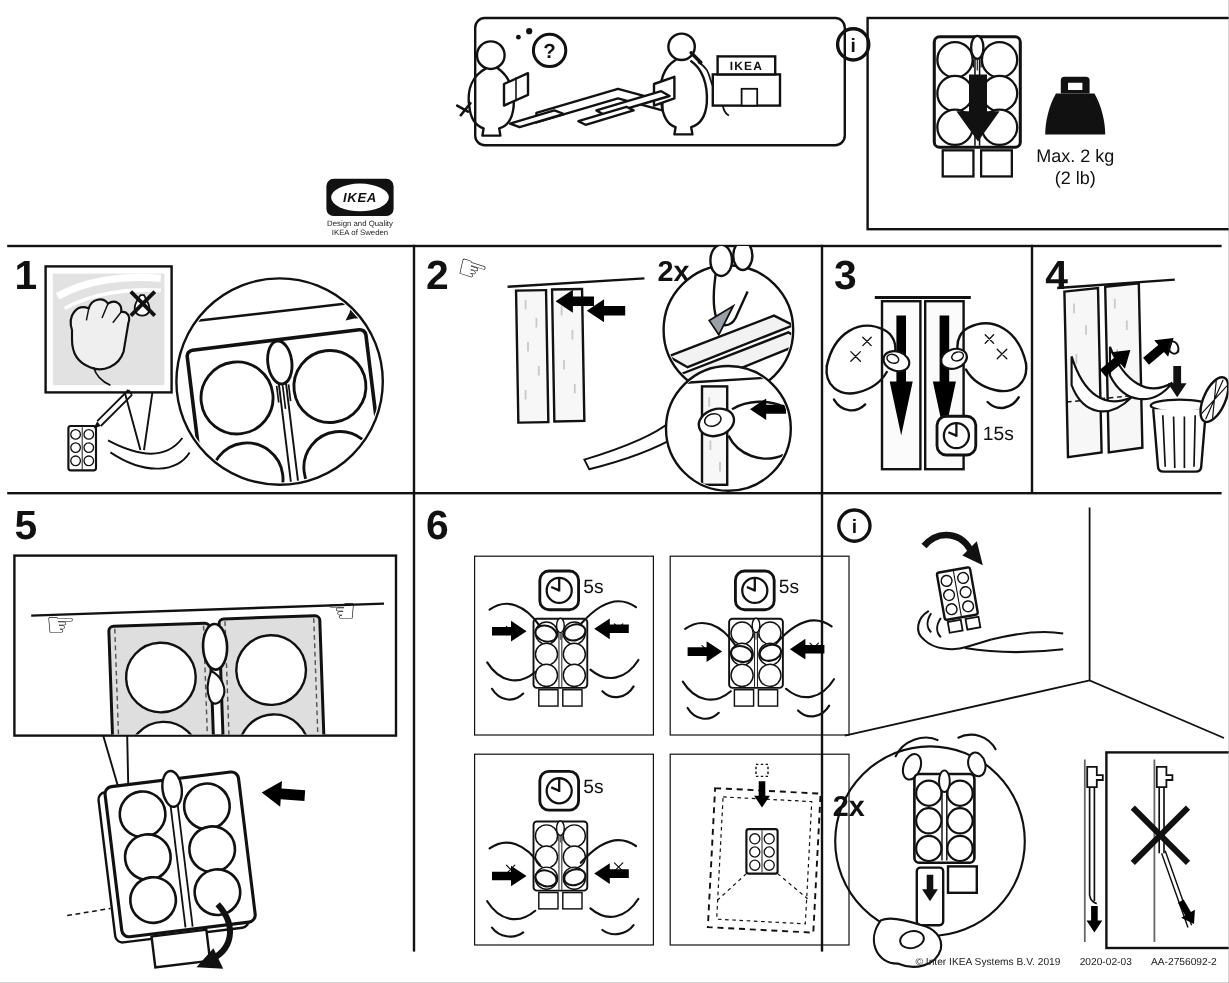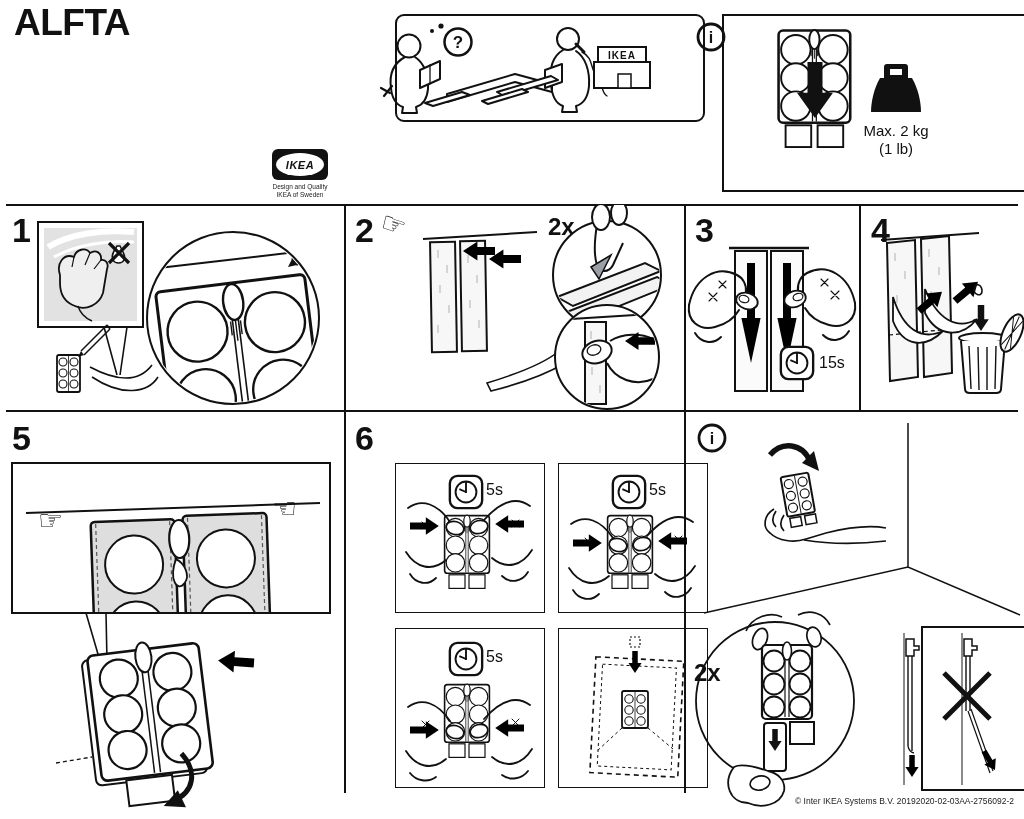--- a/index.html
+++ b/index.html
@@ -18,21 +18,21 @@
   .hand-glyph{position:absolute;font-family:"DejaVu Sans",sans-serif;font-size:28px;line-height:1;}
   .ikea-badge{position:absolute;left:272px;top:149px;width:56px;height:31px;background:#111;
               border-radius:6px;display:flex;align-items:center;justify-content:center;}
   .ikea-badge .oval{width:48px;height:23px;background:#fff;border-radius:50%;
                     display:flex;align-items:center;justify-content:center;}
   .ikea-badge .word{font-size:11px;font-weight:800;letter-spacing:.5px;font-style:italic;color:#111;}
   .tagline{position:absolute;left:240px;top:183px;width:120px;text-align:center;
            font-size:6.5px;line-height:1.3;color:#222;}
   .maxwt{position:absolute;left:836px;width:120px;text-align:center;font-size:15px;line-height:1.2;}
   .footer{position:absolute;left:700px;top:796px;width:314px;display:flex;
-          justify-content:flex-end;font-size:8.5px;color:#222;}
+          justify-content:flex-end;gap:16px;font-size:8.5px;color:#222;}
 </style>
 </head>
 <body>
 
 <div class="page">
 
   <svg width="0" height="0" style="position:absolute" aria-hidden="true">
     <defs>
       <g id="g-arrow">
           <path d="M0,-5 L22,-5 L22,-12 L40,0 L22,12 L22,5 L0,5 Z"></path>
@@ -54,21 +54,20 @@
         <circle cx="31" cy="122" r="23" fill="#fff" stroke="#111" stroke-width="3"></circle>
         <circle cx="89" cy="122" r="23" fill="#fff" stroke="#111" stroke-width="3"></circle>
         <ellipse cx="60" cy="18" rx="8" ry="15" fill="#fff" stroke="#111" stroke-width="3"></ellipse>
         <path d="M55,34 L55,44 M60,34 L60,48 M65,34 L65,44" stroke="#111" stroke-width="1.5"></path>
         <rect x="15" y="152" width="40" height="34" fill="#fff" stroke="#111" stroke-width="3"></rect>
         <rect x="65" y="152" width="40" height="34" fill="#fff" stroke="#111" stroke-width="3"></rect>
       </g>
     </defs>
   </svg>
 
-  <span class="title">ALFTA</span>
 
   <div class="box" style="left:355px;top:14px;width:310px;height:108px;border-radius:9px;"></div>
   <div class="box" style="left:682px;top:14px;width:334px;height:178px;"></div>
 
   <svg class="art" width="1024" height="205">
 
     <g stroke="#111" fill="none" stroke-width="2" stroke-linecap="round" stroke-linejoin="round">
       <circle cx="409" cy="46" r="11.5"></circle>
       <path d="M405,57 C394,63 389,74 391,88 C392,99 397,105 403,107 L402,113 L417,113 L416,107 C423,105 427,99 428,89 C429,75 424,63 415,57"></path>
       <path d="M392,86 L384,96 M381,88 L390,93" stroke-width="2.2"></path>
@@ -109,21 +108,21 @@
       <text x="711" y="43" font-size="16" font-weight="bold" text-anchor="middle" fill="#111">i</text>
     </g>
     <use href="#g-product" transform="translate(776,28) scale(0.64)"></use>
     <use href="#g-arrow" transform="translate(815,62) rotate(90) scale(1.4,1.5)" fill="#111"></use>
     <g fill="#111">
       <path d="M887,64 h18 a3,3 0 0 1 3,3 v11 h-24 v-11 a3,3 0 0 1 3,-3 z M890,69 v6 h12 v-6 z" fill-rule="evenodd"></path>
       <path d="M880,78 h32 c6,10 9,24 9,34 h-50 c0,-10 3,-24 9,-34 z"></path>
     </g>
   </svg>
   <span class="maxwt" style="top:122px;">Max. 2 kg</span>
-  <span class="maxwt" style="top:140px;">(1 lb)</span>
+  <span class="maxwt" style="top:140px;">(2 lb)</span>
 
   <div class="ikea-badge">
     <div class="oval">
       <span class="word">IKEA</span>
     </div>
   </div>
   <div class="tagline">
     <div>Design and Quality</div>
     <div>IKEA of Sweden</div>
   </div>

